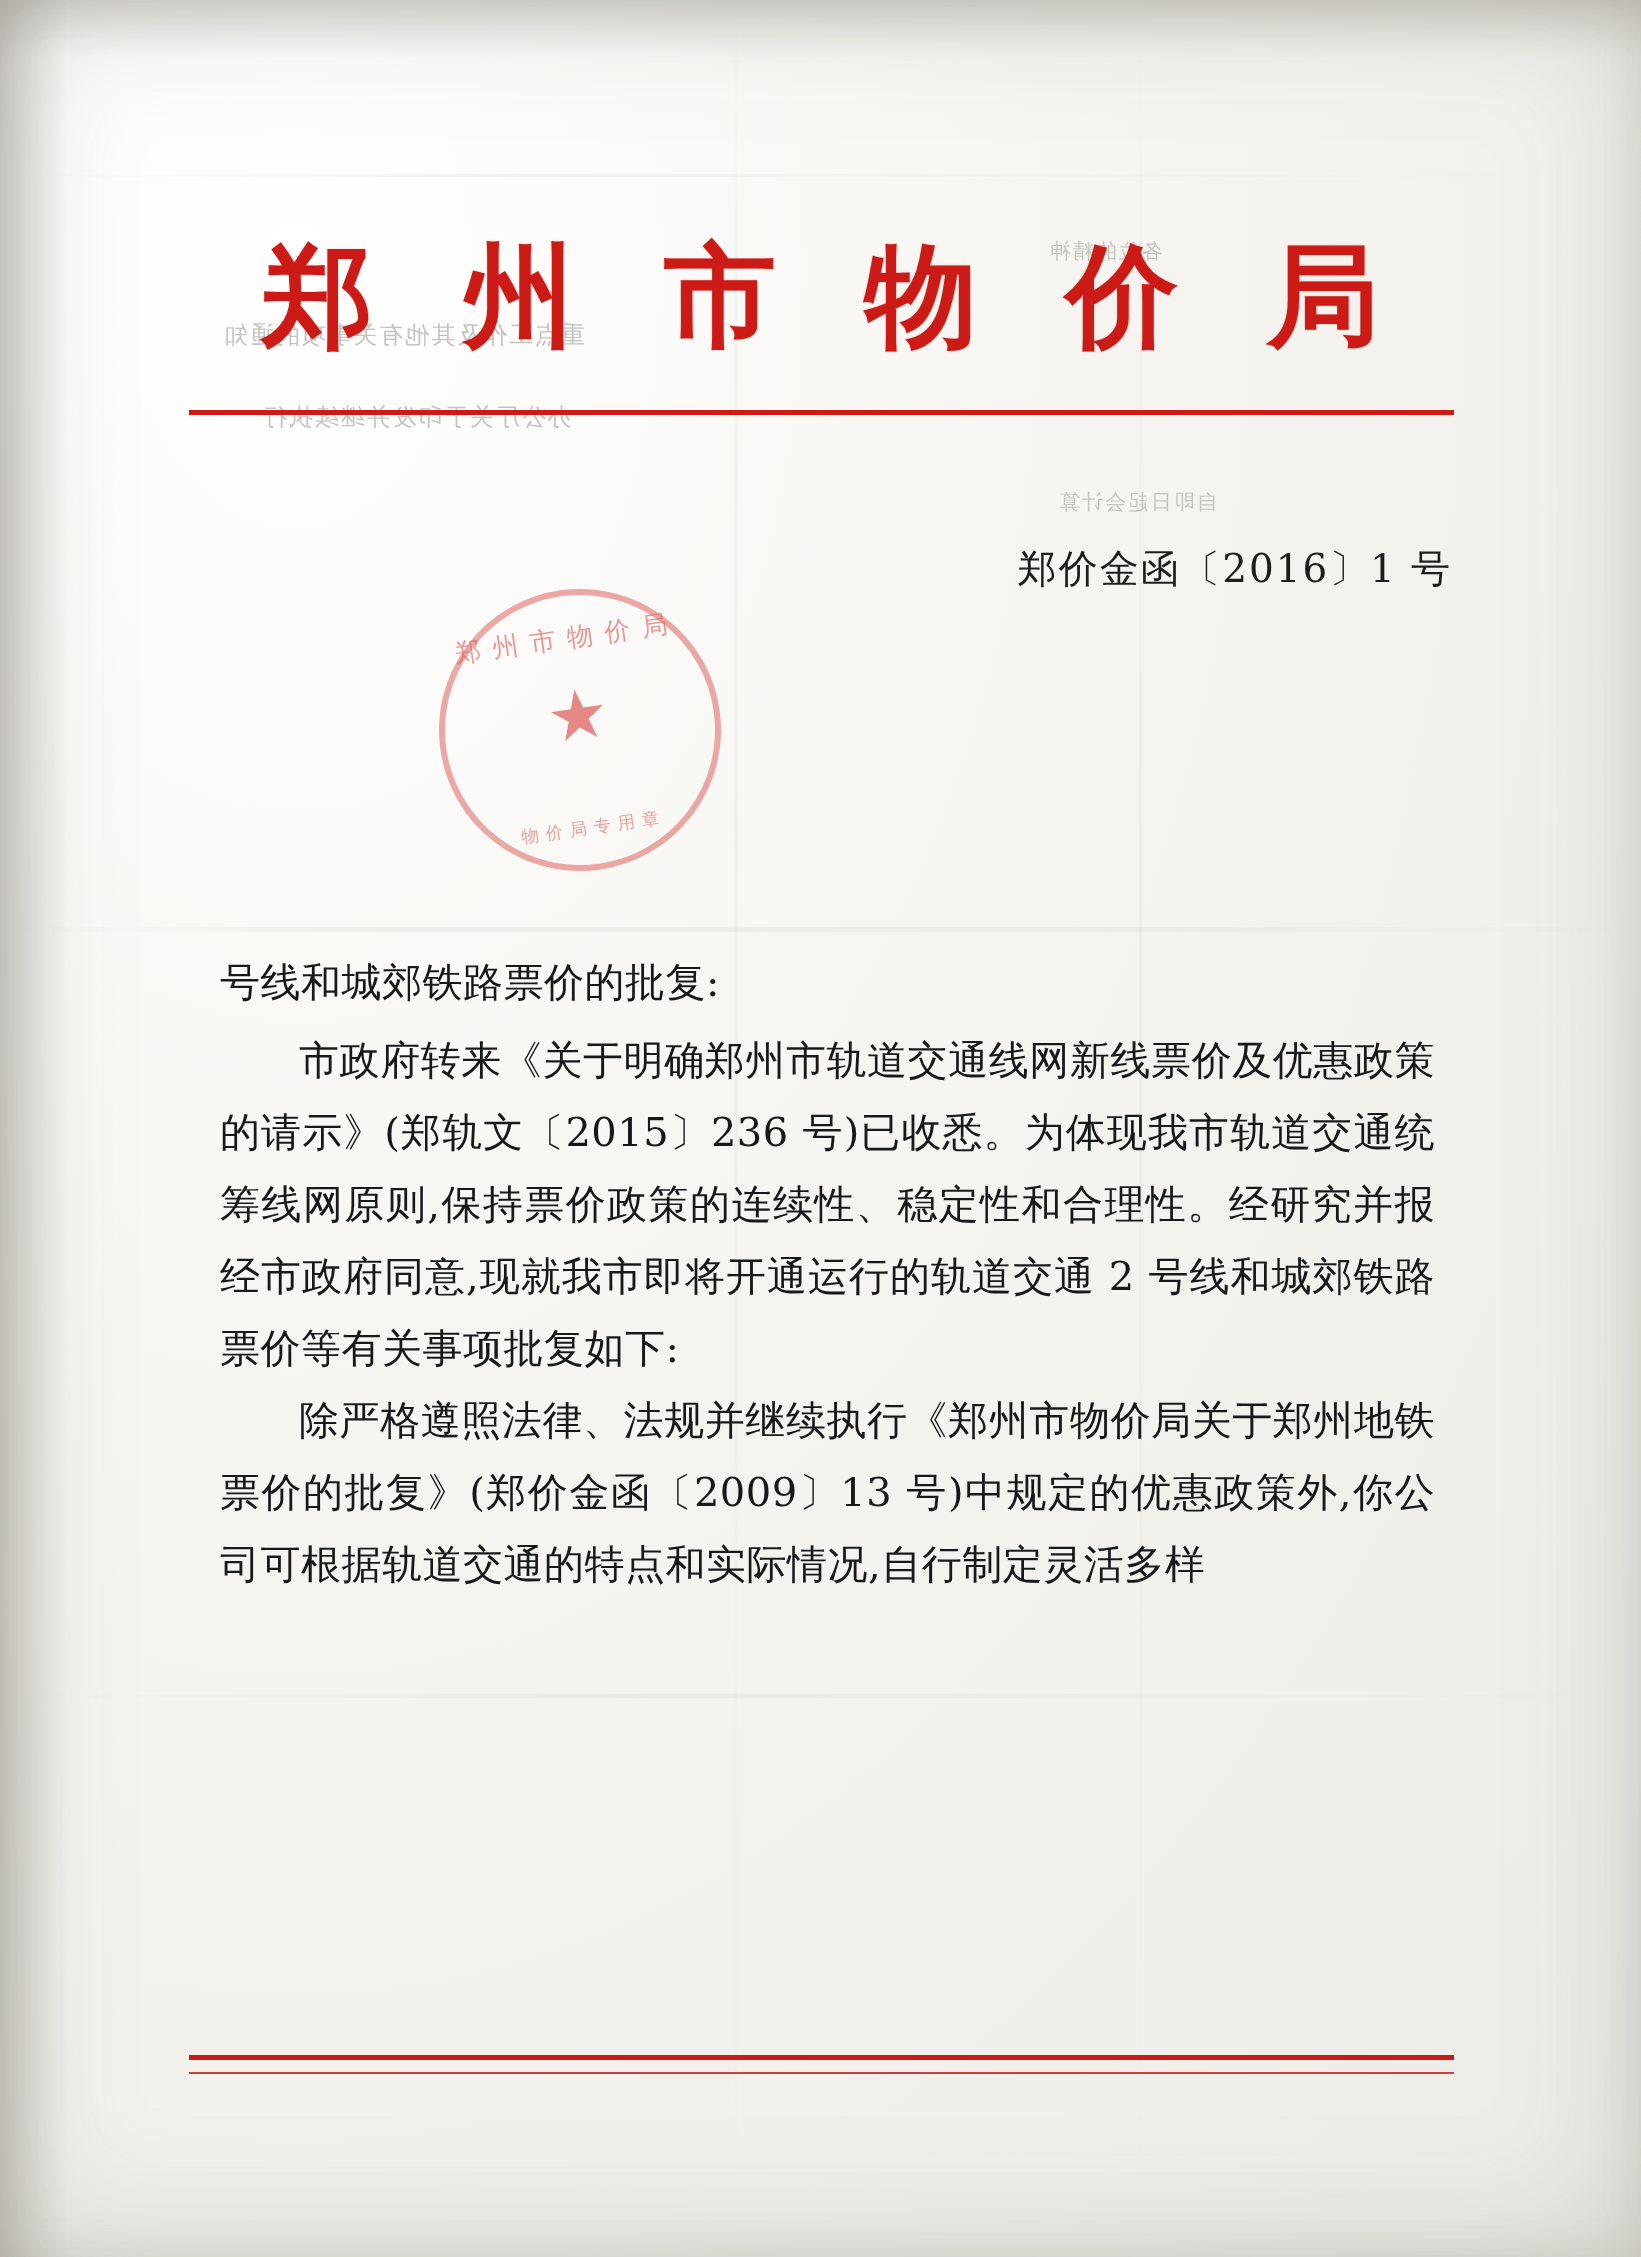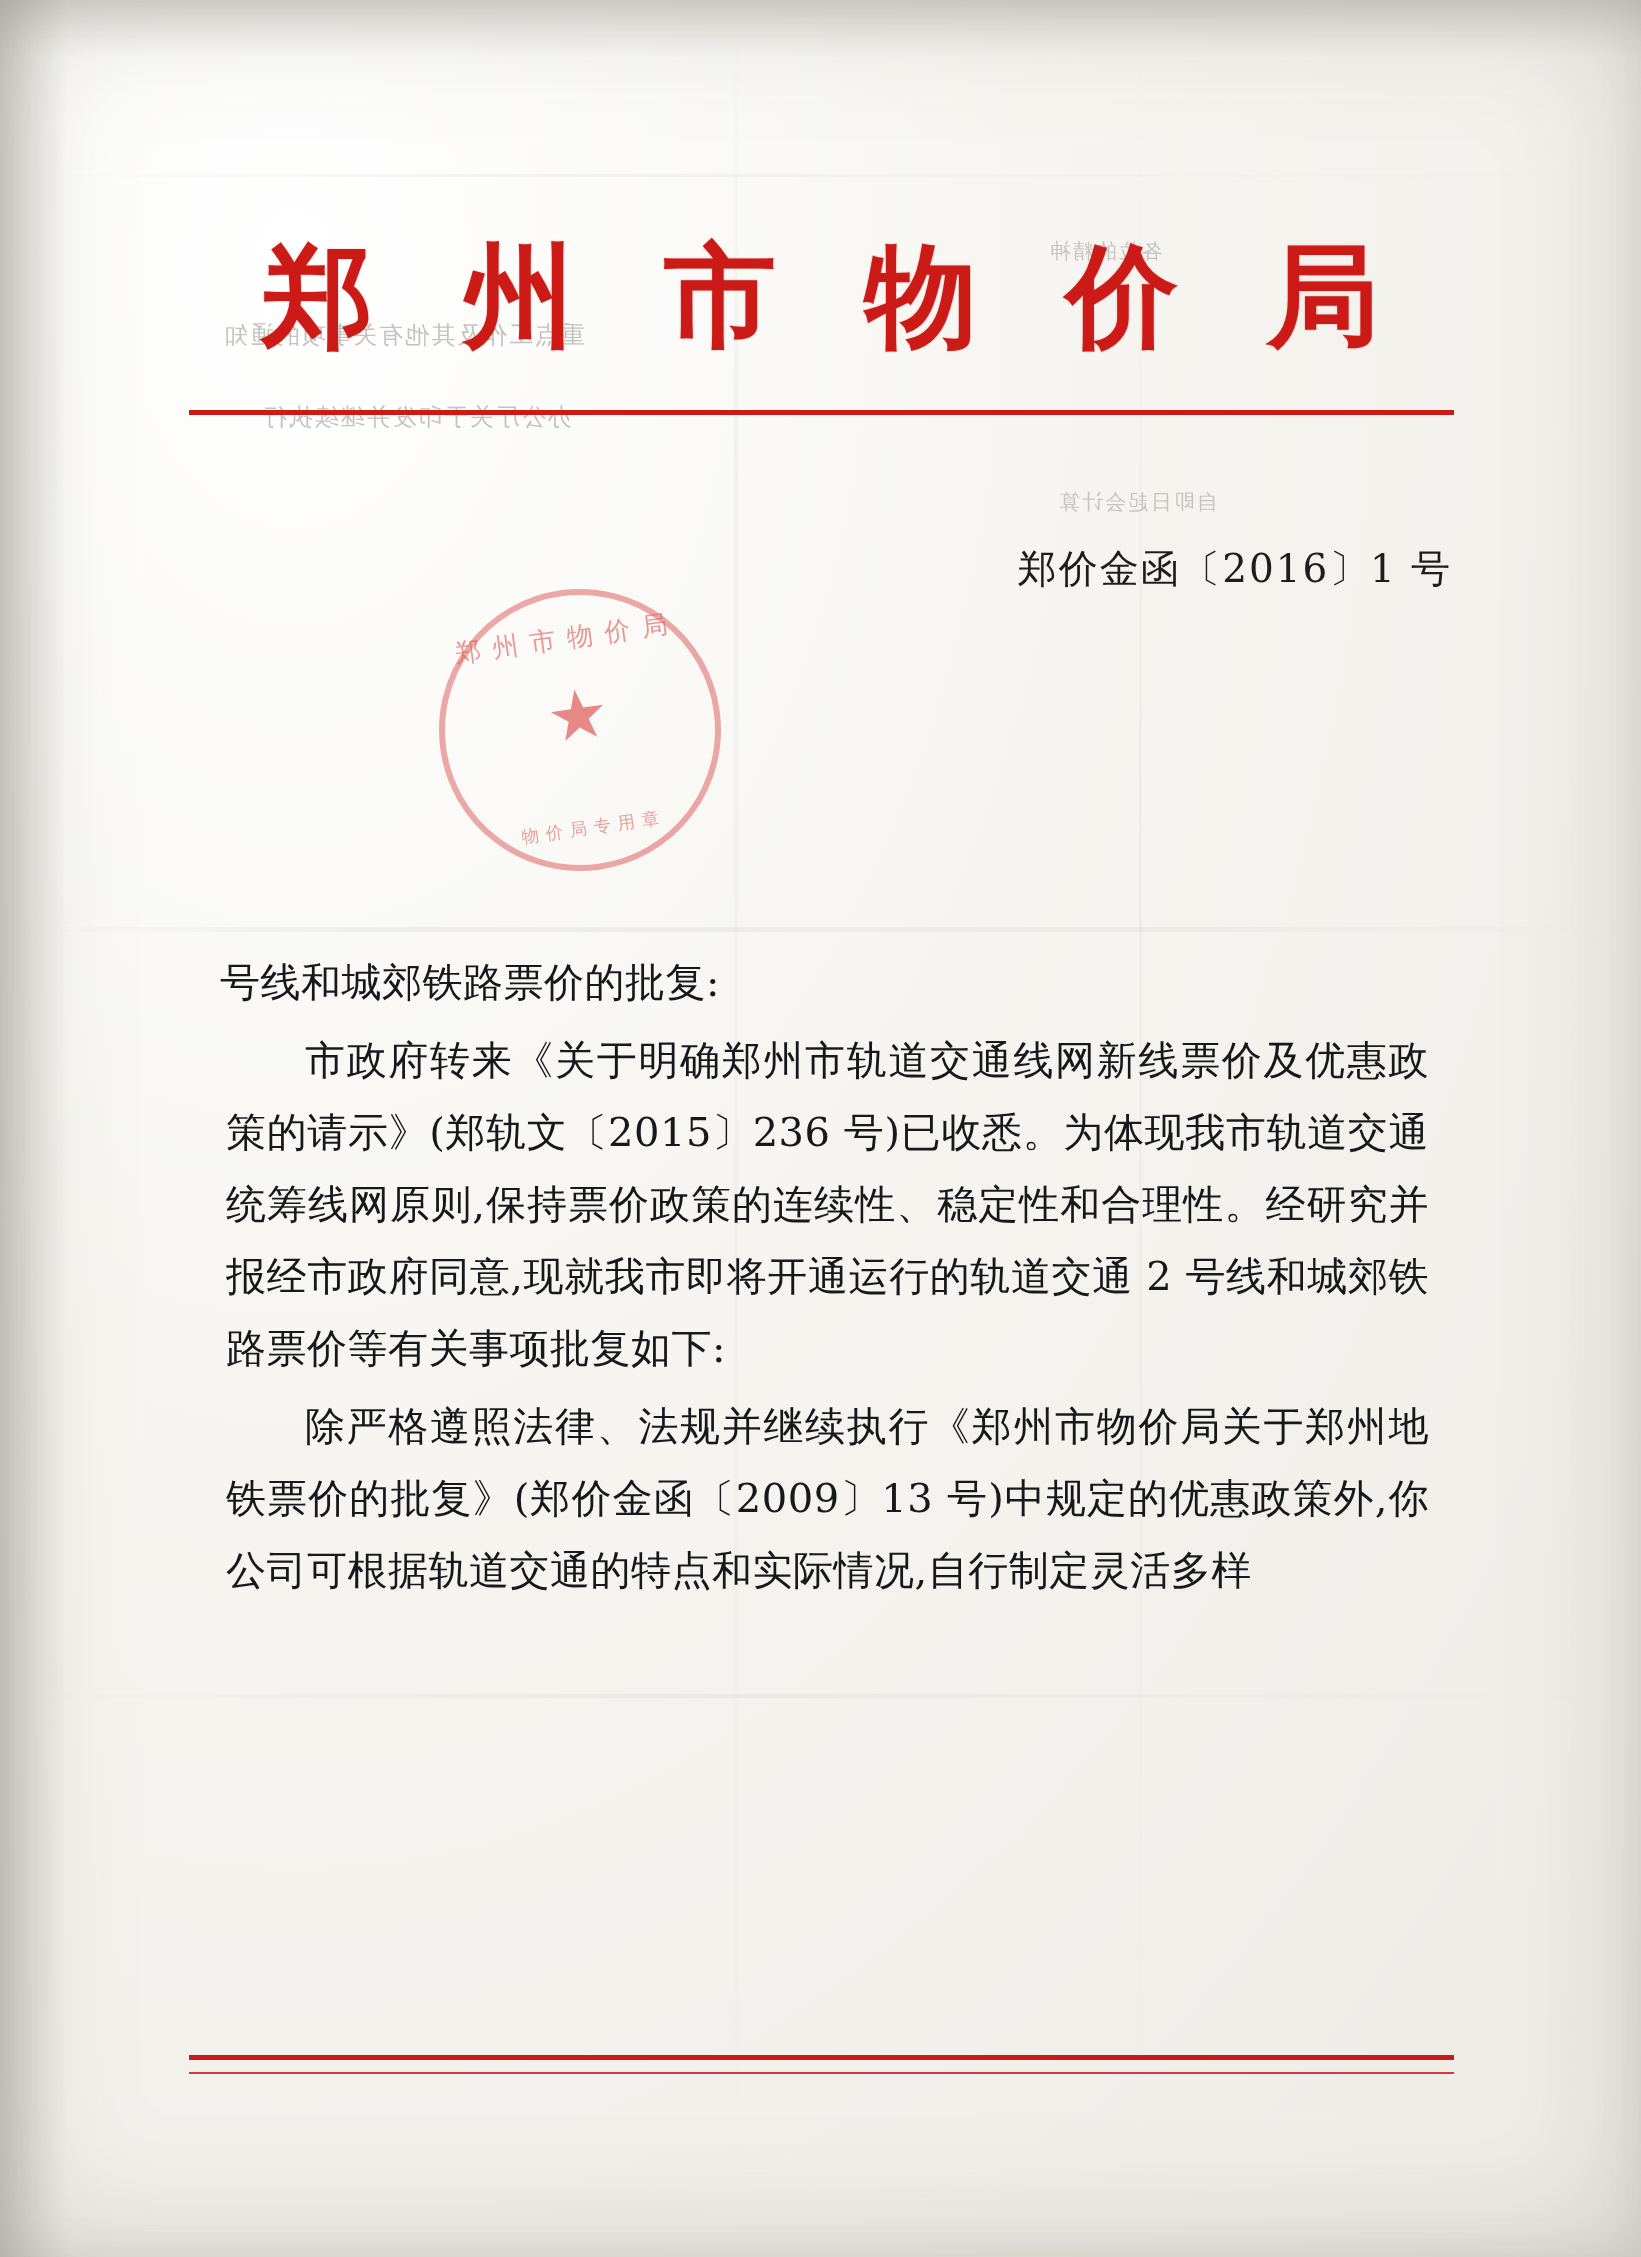--- a/index.html
+++ b/index.html
@@ -119,21 +119,21 @@
   
   #body-text{
     position:absolute;left:220px;top:946px;width:1215px;
     font-family:"DejaVu Serif","Liberation Serif",serif;
     color:#16181a;
     font-size:40px;
     line-height:72px;
     letter-spacing:0.5px;
   }
   #body-text .addressee{margin:0 0 5.8px 0;}
-  #body-text p{margin:6px;text-align:justify;text-justify:inter-ideograph;}
+  #body-text p{margin:0;text-align:justify;text-justify:inter-ideograph;}
   #body-text p.indent{text-indent:79px;}
 </style>
 </head>
 <body>
 
 <div id="paper">
 
   <div class="crease c1"></div>
   <div class="crease c2"></div>
   <div class="crease c3"></div>

